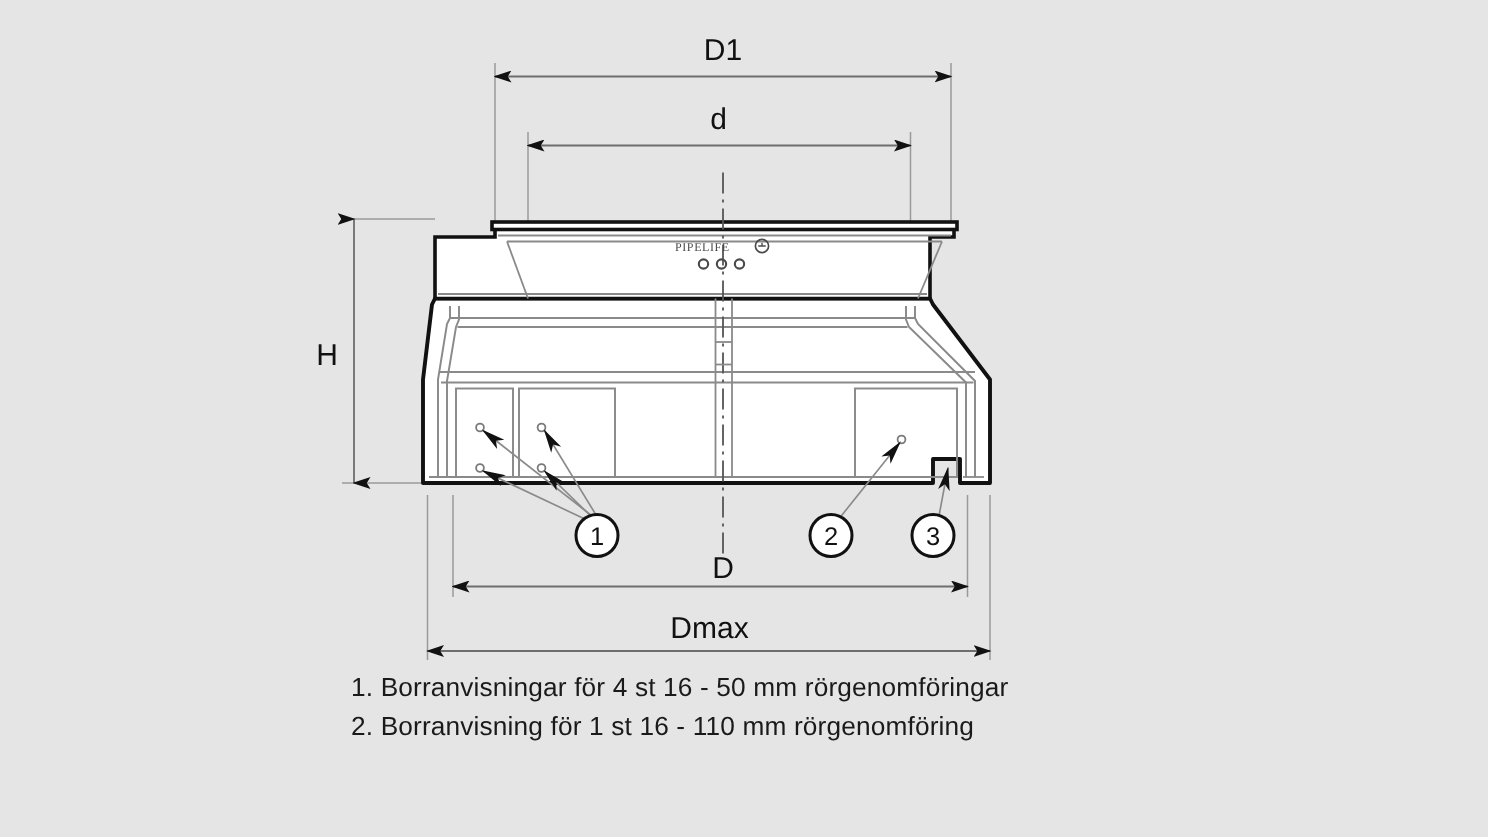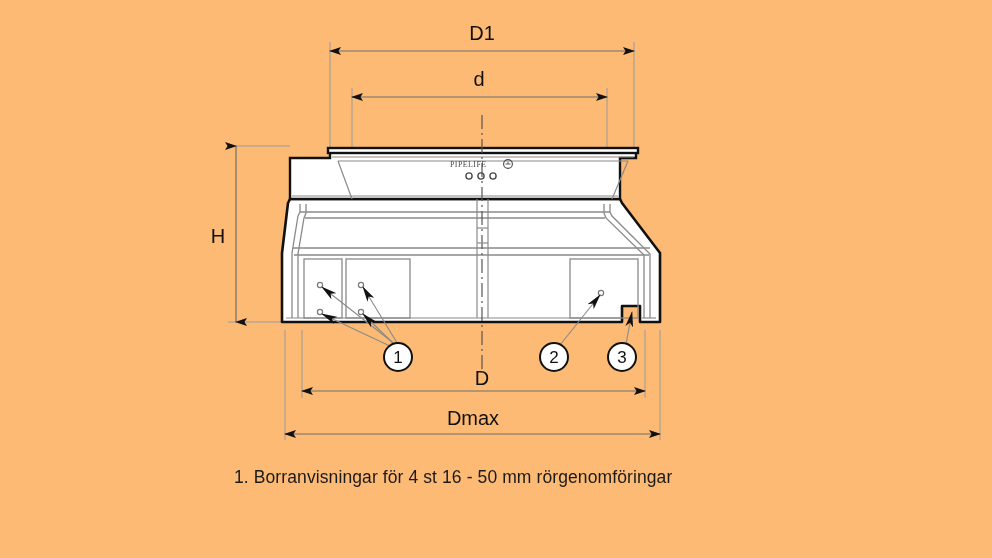--- a/index.html
+++ b/index.html
@@ -9,34 +9,34 @@
     background: #ffffff;
   }
   body {
     font-family: "Liberation Sans", sans-serif;
     color: #111111;
   }
   #page {
     position: relative;
     width: 992px;
     height: 558px;
-    background: #fdba74;
+    background: #e5e5e5;
     overflow: hidden;
   }
   #drawing {
     position: absolute;
     left: 0;
     top: 0;
     width: 992px;
     height: 558px;
   }
   .legend {
     position: absolute;
     left: 234px;
-    top: 464px;
+    top: 445px;
     width: 520px;
   }
   .legend-line {
     font-family: "Liberation Sans", sans-serif;
     font-size: 17.5px;
     line-height: 26px;
     color: #1a1a1a;
     white-space: nowrap;
     letter-spacing: 0.1px;
   }
@@ -231,15 +231,16 @@
 
     <g>
       <text class="dim-label" x="473" y="425" text-anchor="middle">Dmax</text>
       <line x1="285" y1="434" x2="660" y2="434" stroke="#6e6e6e" stroke-width="1.2" marker-start="url(#arrowL)" marker-end="url(#arrowR)"></line>
     </g>
 
   </svg>
 
   <div class="legend">
     <div class="legend-line">1. Borranvisningar för 4 st 16 - 50 mm rörgenomföringar</div>
+    <div class="legend-line">2. Borranvisning för 1 st 16 - 110 mm rörgenomföring</div>
   </div>
 
 </div>
 
 </body></html>

